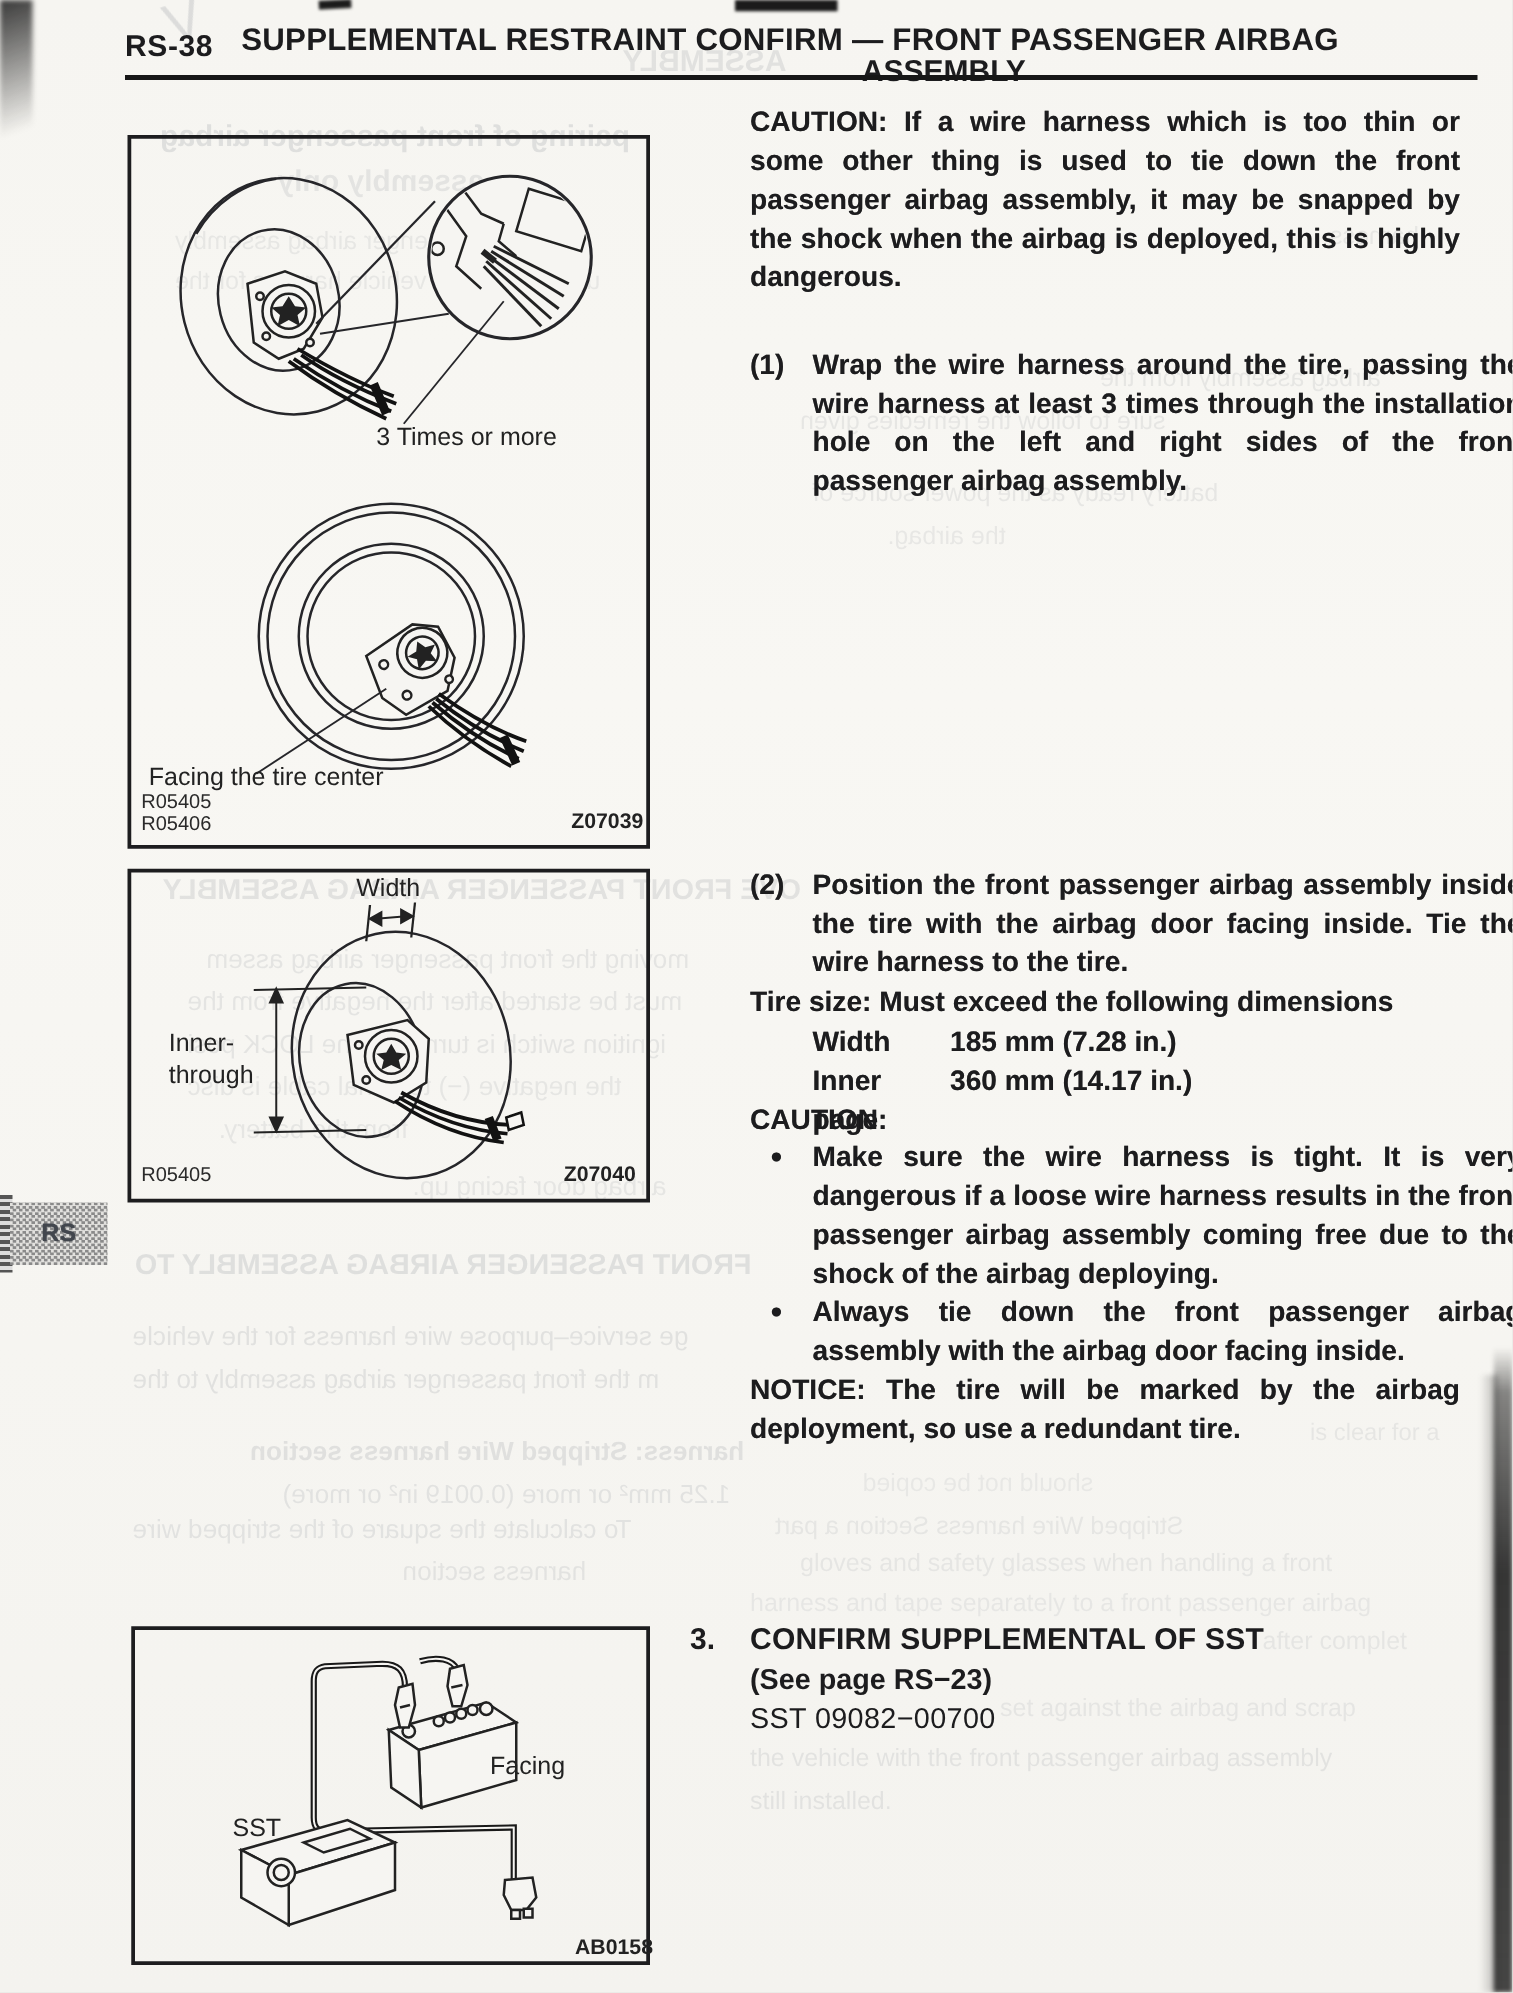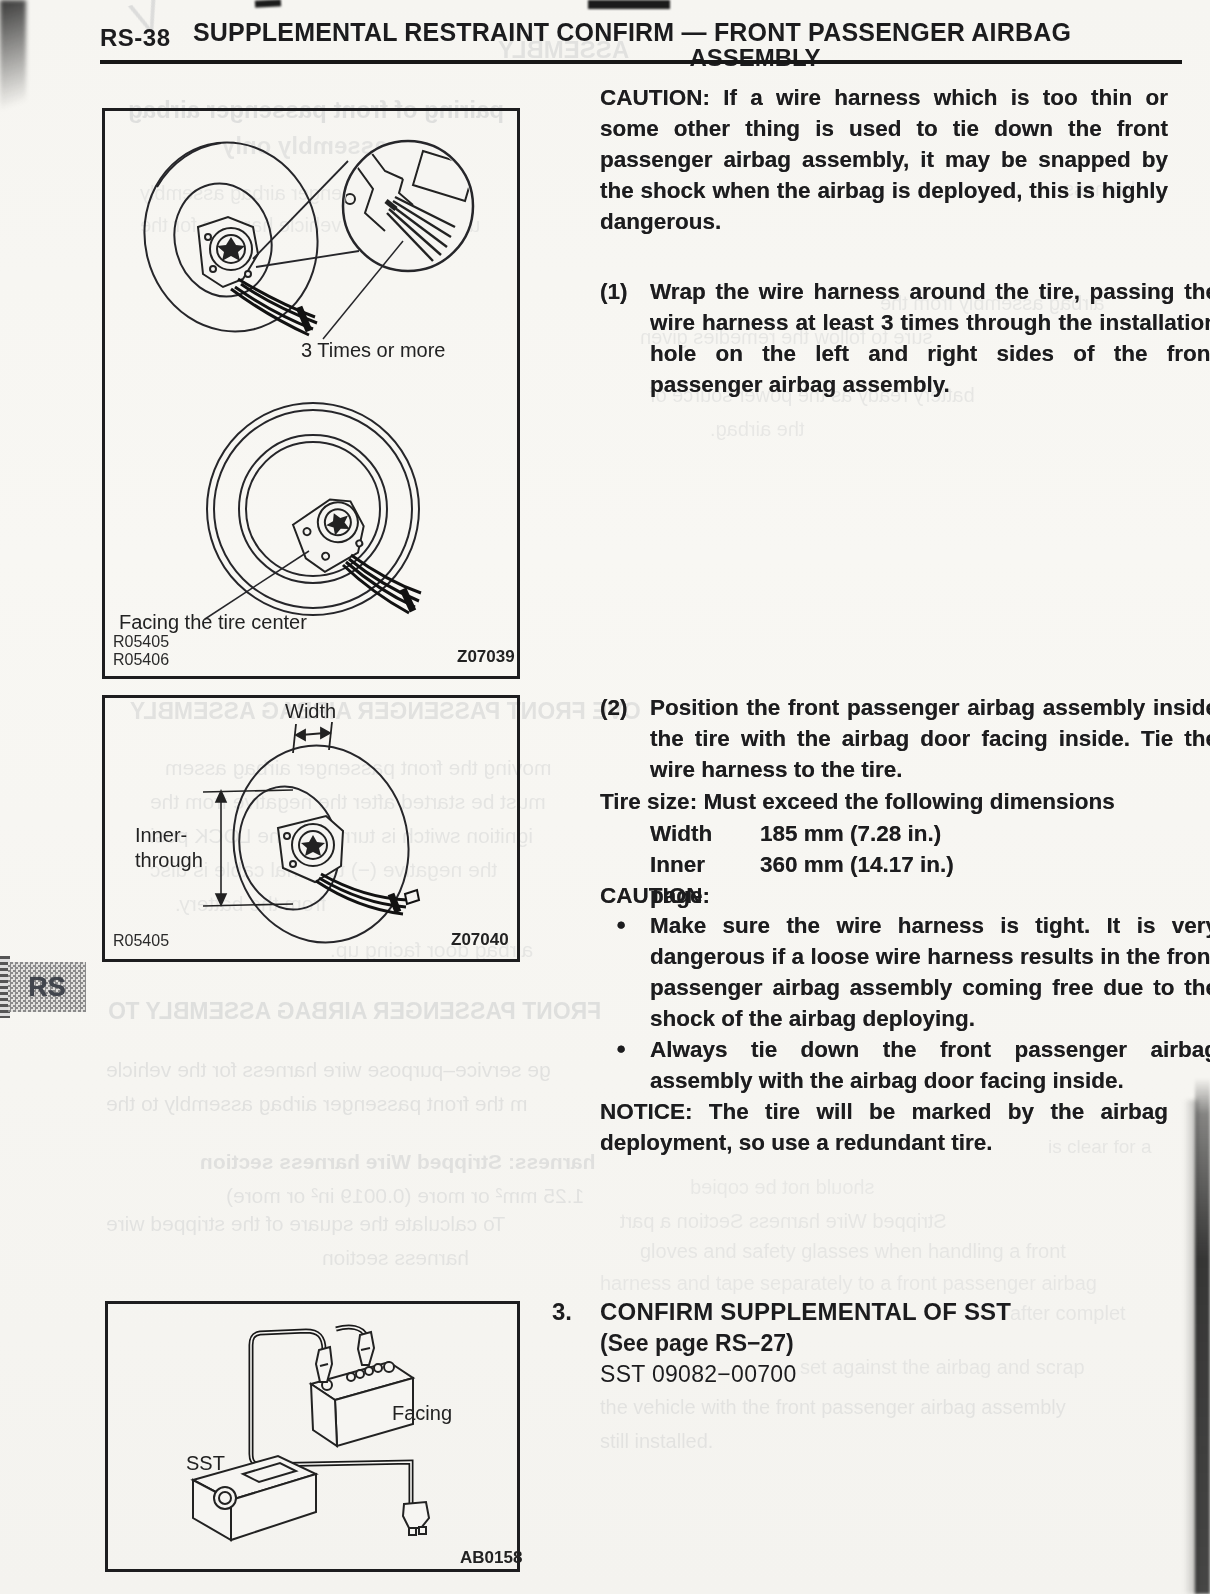--- a/index.html
+++ b/index.html
@@ -25,21 +25,21 @@
   .figure{border:3px solid #1d1d1f;box-sizing:border-box;background:transparent;}
   .figlabel{position:absolute;font-size:20px;font-weight:400;color:#222;white-space:nowrap;}
   .figcode{position:absolute;font-size:16px;font-weight:400;color:#2a2a2a;white-space:nowrap;}
   .figref{position:absolute;font-size:17px;font-weight:700;color:#222;white-space:nowrap;}
   svg{position:absolute;left:0;top:0;}
   
   #ghost-layer{position:absolute;left:0;top:0;width:100%;height:100%;z-index:2;pointer-events:none;}
   .ghost{position:absolute;white-space:nowrap;color:#787e88;transform-origin:center;filter:blur(.4px);}
   .layer3{z-index:3;}
   .rs-tab{left:8px;top:962px;width:78px;height:50px;background-image:repeating-conic-gradient(#8a8a8a 0% 25%,#e2e1de 0% 50%);background-size:5px 5px;display:flex;align-items:center;justify-content:center;}
-  .rs-tab span{font-size:27px;font-weight:700;color:#42464d;text-shadow:0 0 1px #42464d;}
+  .rs-tab span{font-size:20px;font-weight:700;color:#42464d;text-shadow:0 0 1px #42464d;}
   .rs-serration{left:0;top:956px;width:10px;height:62px;background-image:repeating-linear-gradient(180deg,#555 0 3px,#ddd 3px 6px);filter:blur(.5px);}
   .corner-smudge{left:0;top:0;width:26px;height:150px;background:linear-gradient(160deg,rgba(25,25,25,.85),rgba(25,25,25,0) 70%);filter:blur(2px);z-index:4;}
   .top-smudge{background:#1b1b1b;filter:blur(1.2px);z-index:4;}
   .right-shadow{left:1195px;top:1078px;width:15px;height:516px;background:linear-gradient(to bottom,rgba(20,20,20,0) 0%,rgba(20,20,20,.5) 7%,rgba(20,20,20,.85) 35%,rgba(20,20,20,.78) 100%);filter:blur(1.5px);z-index:4;}
   .right-shadow-soft{left:1184px;top:1100px;width:14px;height:494px;background:linear-gradient(to right,rgba(20,20,20,0),rgba(20,20,20,.28));filter:blur(2px);z-index:4;}
 </style>
 </head>
 <body>
 
 <div class="page">
@@ -117,21 +117,21 @@
   </div>
   <div class="abs col hang bullet layer3" style="top:1034px;">
     <span class="dot">●</span>
     <span>Always tie down the front passenger airbag assembly with the airbag door facing inside.</span>
   </div>
 
   <div class="abs col layer3" style="top:1096px;">NOTICE: The tire will be marked by the airbag deployment, so use a redundant tire.</div>
 
   <div class="abs step3num layer3" style="left:552px;top:1298px;">3.</div>
   <div class="abs step3title layer3" style="left:600px;top:1298px;">CONFIRM SUPPLEMENTAL OF SST</div>
-  <div class="abs step3ref layer3" style="left:600px;top:1330px;">(See page RS−27)</div>
+  <div class="abs step3ref layer3" style="left:600px;top:1330px;">(See page RS−23)</div>
   <div class="abs step3sst layer3" style="left:600px;top:1361px;">SST 09082−00700</div>
 
   <div class="abs figure layer3" style="left:102px;top:88px;width:418px;height:571px;margin-top:20px;">
     <svg width="412" height="565" viewBox="0 0 412 565">
       <g stroke="#26262a" fill="none" stroke-width="2">
         <ellipse cx="126" cy="126" rx="86" ry="95" transform="rotate(-14 126 126)"></ellipse>
         <ellipse cx="118" cy="129" rx="48" ry="57" transform="rotate(-14 118 129)"></ellipse>
         <path d="M52 76 A 88 98 0 0 1 116 32"></path>
       </g>
       <g stroke="#222" fill="#f6f5f2" stroke-width="2">

